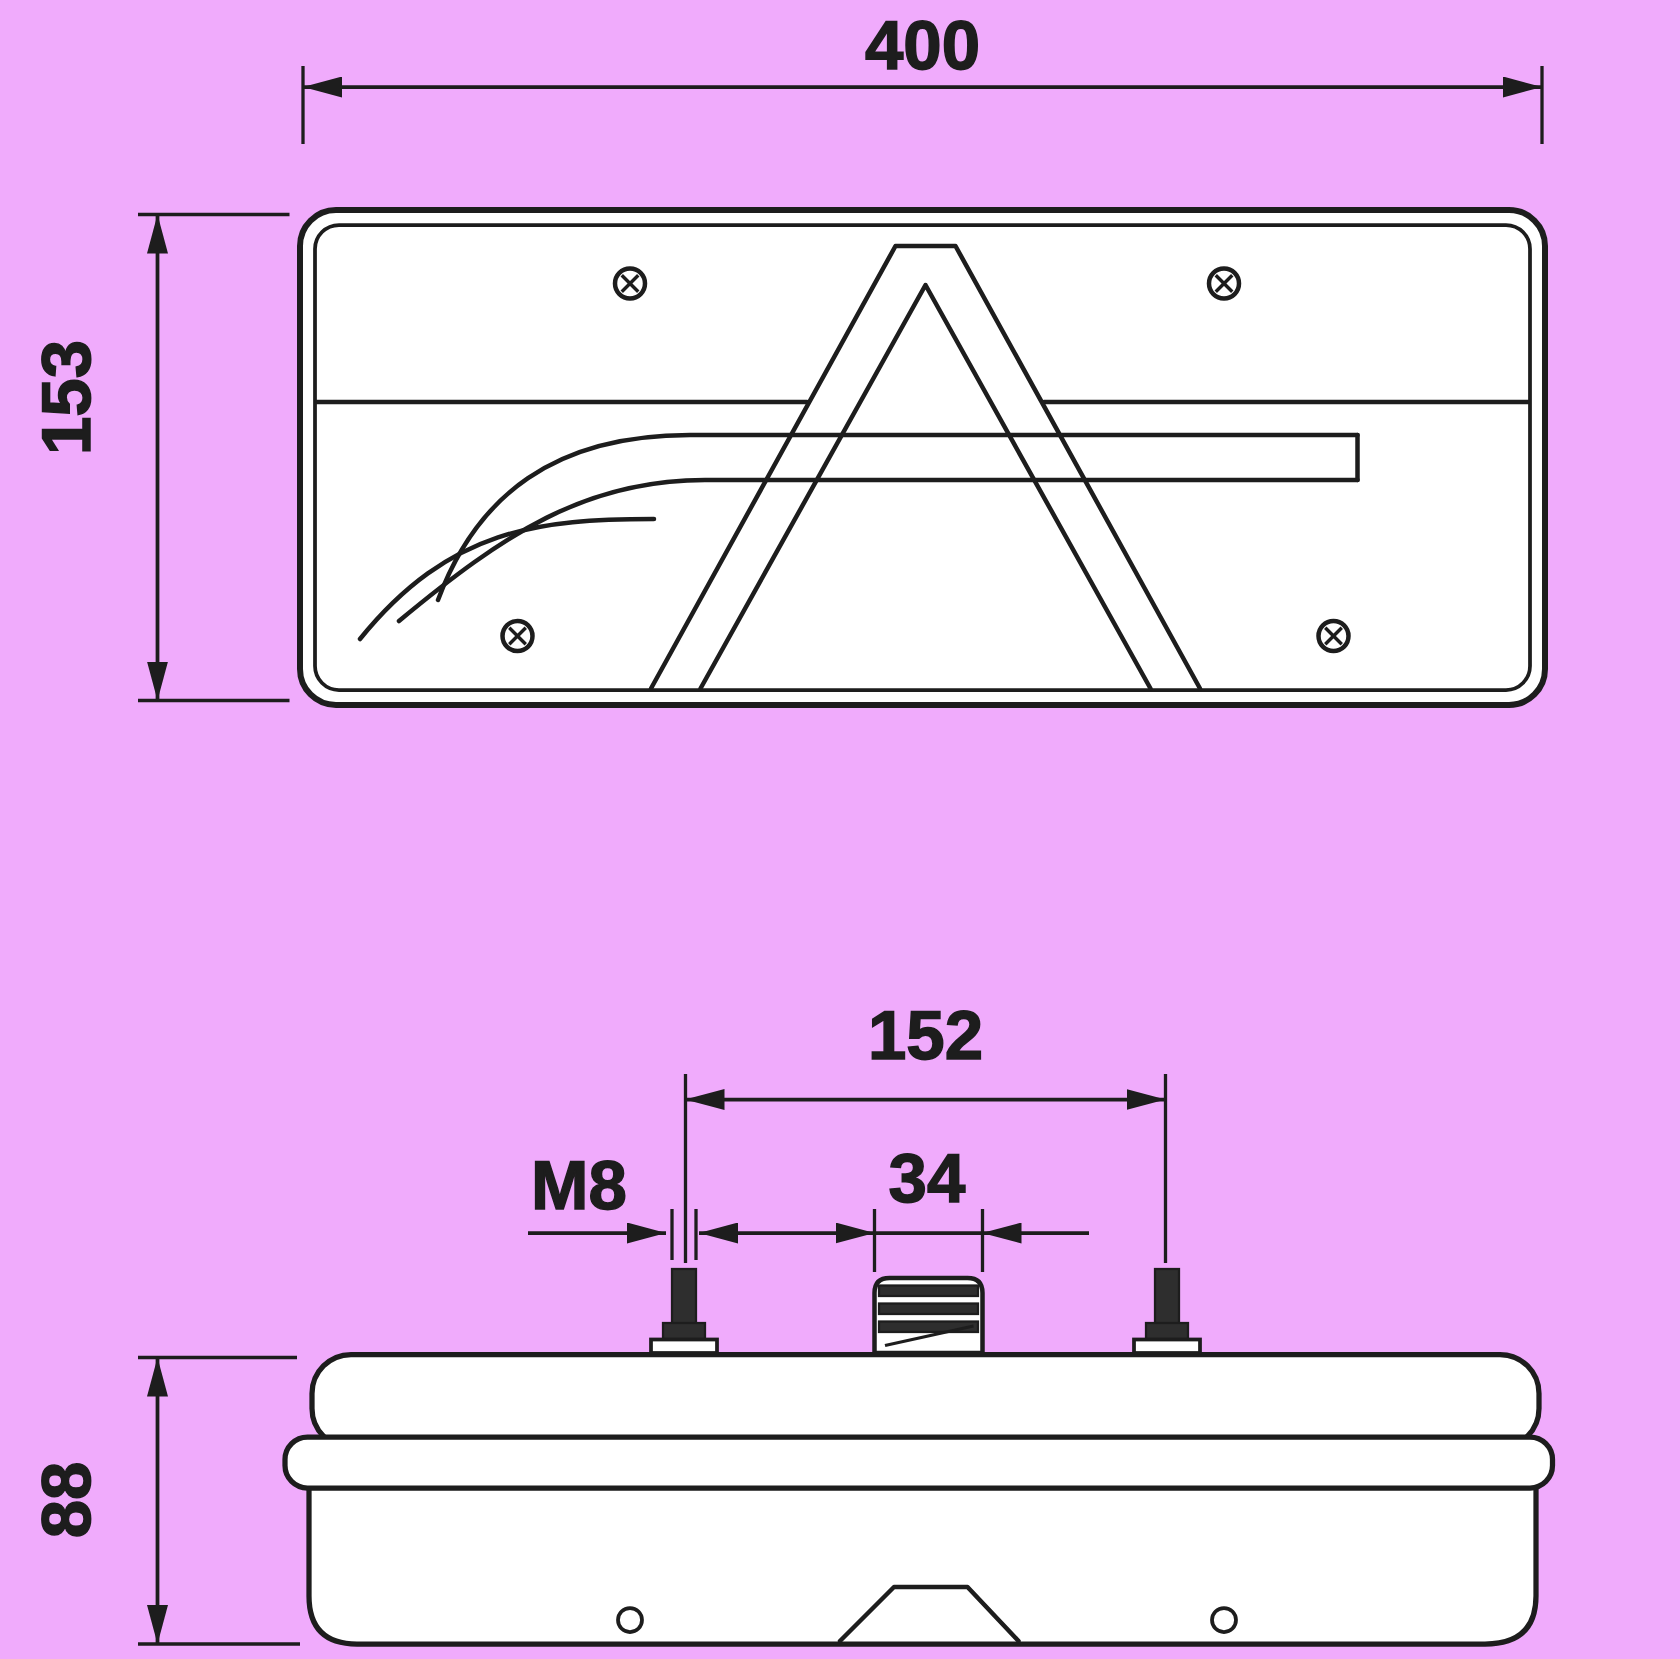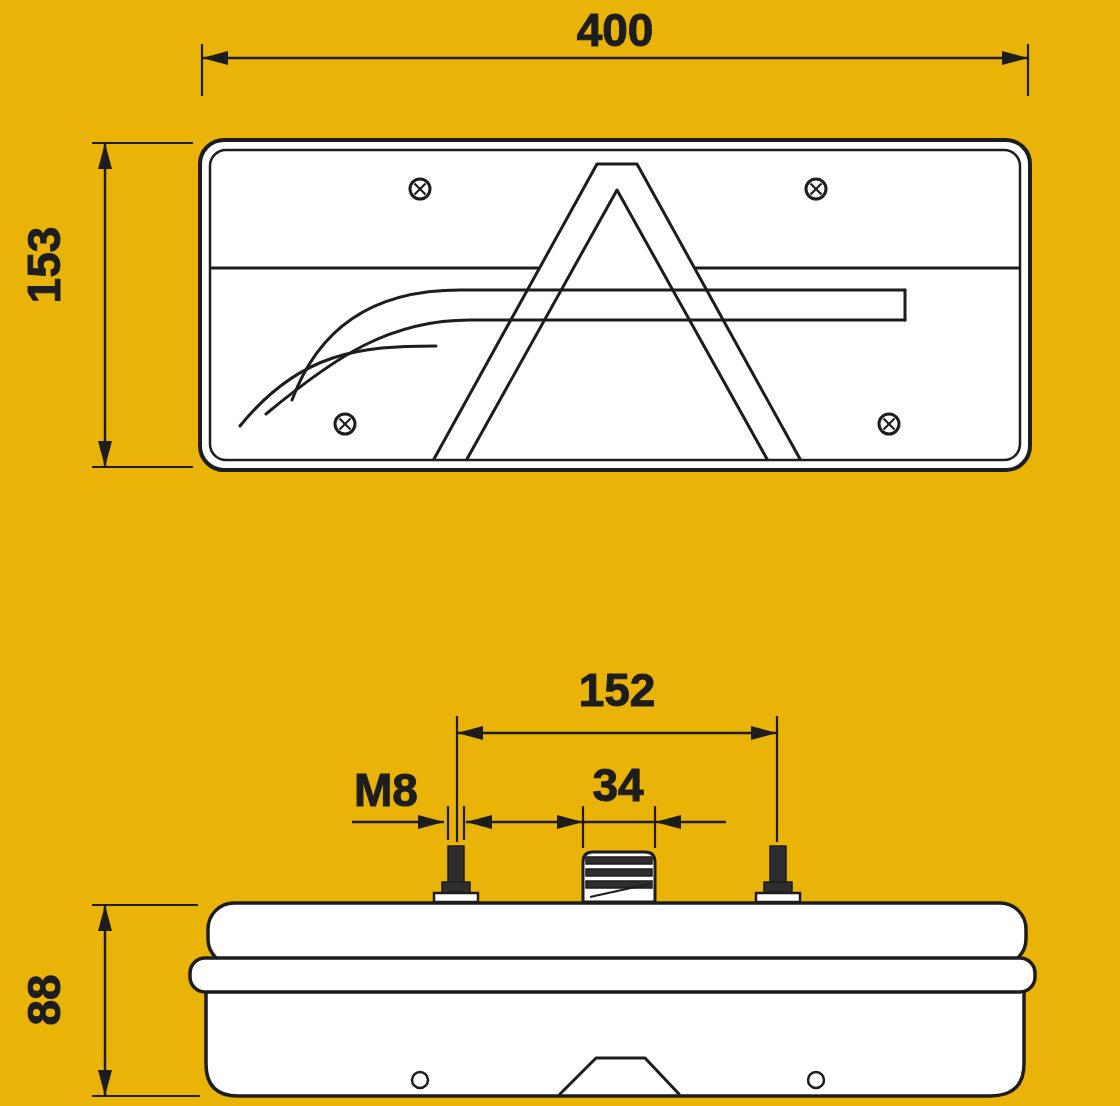--- a/index.html
+++ b/index.html
@@ -3,21 +3,21 @@
 <meta charset="utf-8">
 <style>
   html, body {
     margin: 0;
     padding: 0;
     background: #ffffff;
   }
   .stage {
     width: 1120px;
     height: 1106px;
-    background: #eab308;
+    background: #f0abfc;
     position: relative;
     overflow: hidden;
   }
   svg { display: block; }
   .outline  { fill: #ffffff; stroke-width: 4;   stroke-linejoin: round; }
   .outline2 { fill: none;    stroke-width: 2.5; stroke-linejoin: round; }
   .feature  { fill: none;    stroke-width: 3;   stroke-linecap: round; stroke-linejoin: round; }
   .dimline  { fill: none;    stroke-width: 2.5; }
   .extline  { fill: none;    stroke-width: 2.2; }
   .dimtext  {

